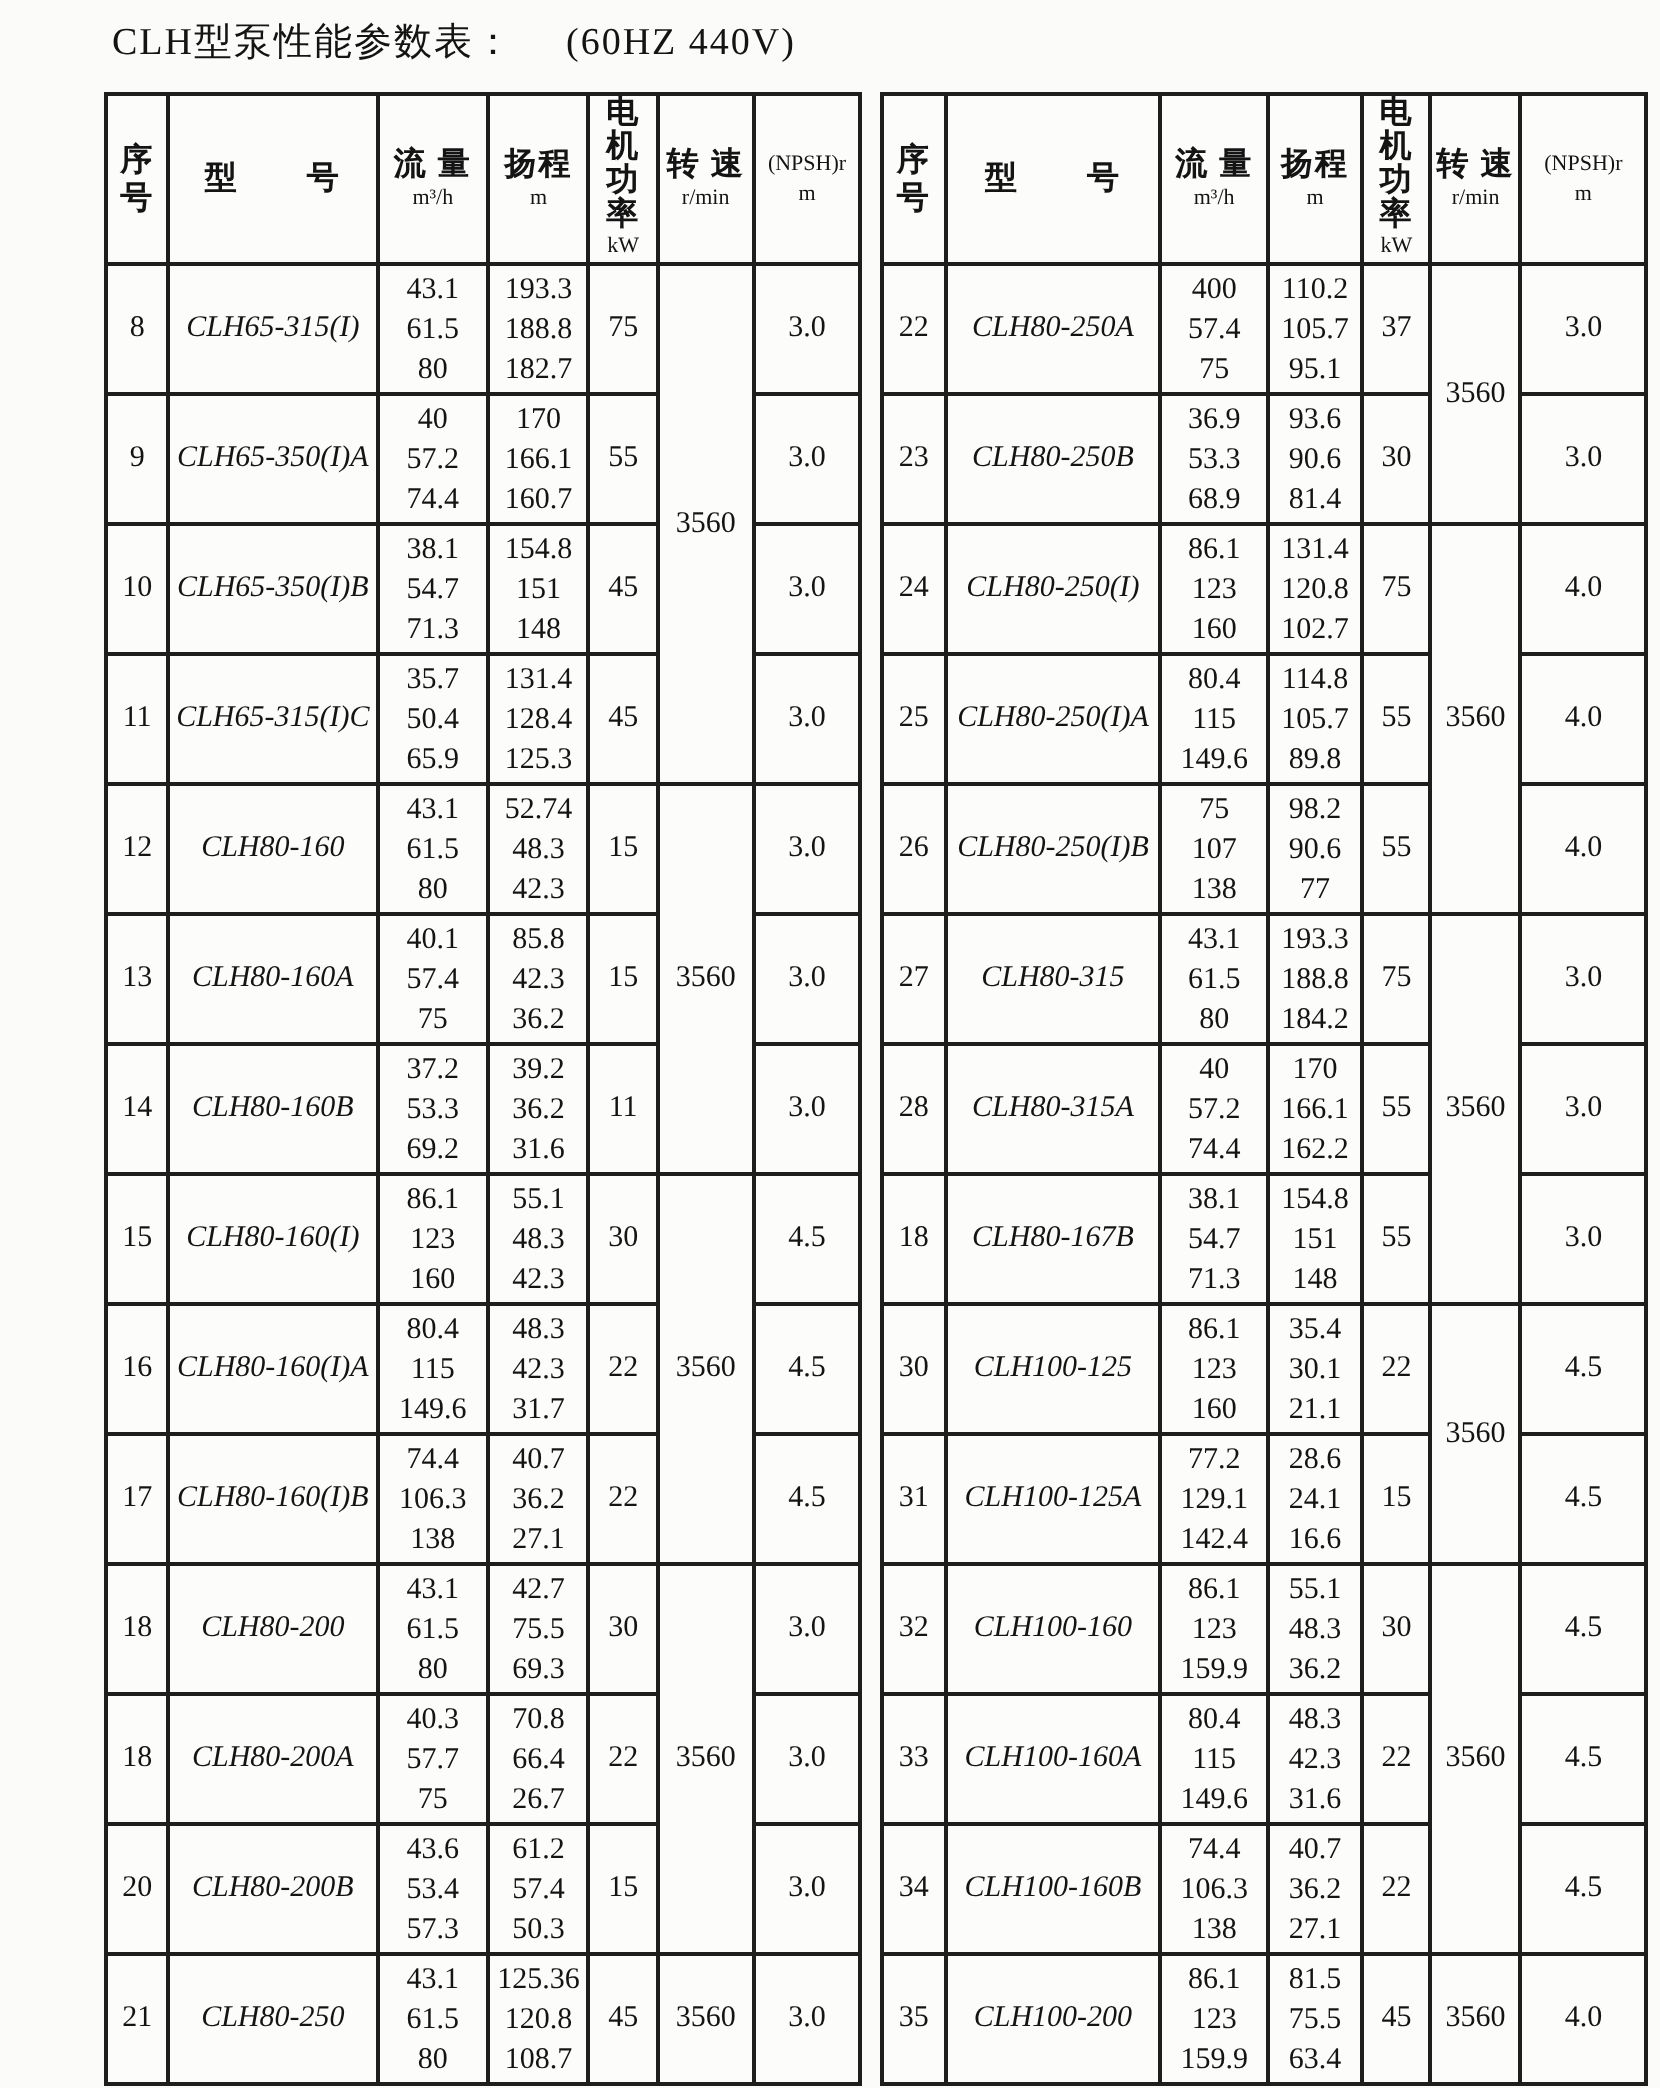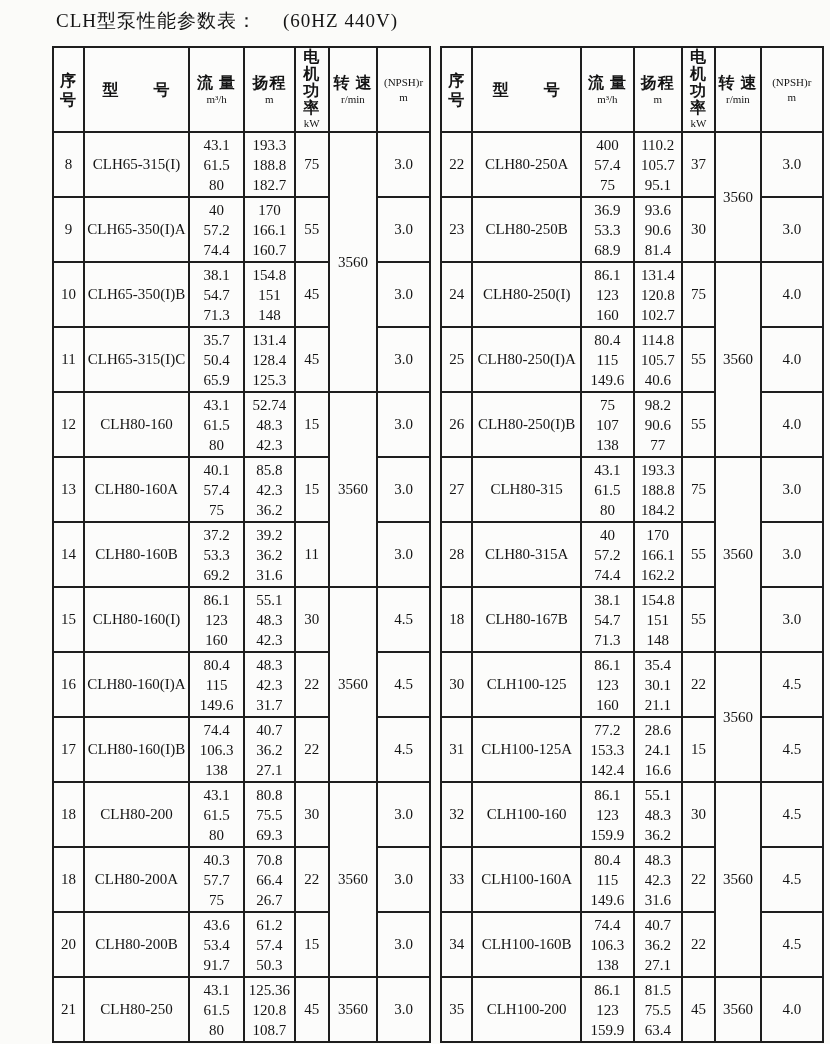--- a/index.html
+++ b/index.html
@@ -67,20 +67,21 @@
   table.pump-table td {
     height: 63px;
     font-size: 15px;
   }
   td.model-cell {
     text-align: left;
     padding-left: 3px;
     font-size: 14px;
     letter-spacing: 0;
     white-space: nowrap;
+    font-style: italic;
   }
   td.num-stack .val {
     line-height: 20px;
     font-size: 15px;
   }
   td.serial-cell, td.power-cell, td.speed-cell, td.npsh-cell {
     font-size: 15px;
   }
 </style>
 </head>
@@ -299,21 +300,21 @@
           </tr>
           <tr>
             <td class="serial-cell">18</td>
             <td class="model-cell">CLH80-200</td>
             <td class="num-stack">
               <div class="val">43.1</div>
               <div class="val">61.5</div>
               <div class="val">80</div>
             </td>
             <td class="num-stack">
-              <div class="val">80.8</div>
+              <div class="val">42.7</div>
               <div class="val">75.5</div>
               <div class="val">69.3</div>
             </td>
             <td class="power-cell">30</td>
             <td class="speed-cell" rowspan="3">3560</td>
             <td class="npsh-cell">3.0</td>
           </tr>
           <tr>
             <td class="serial-cell">18</td>
             <td class="model-cell">CLH80-200A</td>
@@ -329,21 +330,21 @@
             </td>
             <td class="power-cell">22</td>
             <td class="npsh-cell">3.0</td>
           </tr>
           <tr>
             <td class="serial-cell">20</td>
             <td class="model-cell">CLH80-200B</td>
             <td class="num-stack">
               <div class="val">43.6</div>
               <div class="val">53.4</div>
-              <div class="val">91.7</div>
+              <div class="val">57.3</div>
             </td>
             <td class="num-stack">
               <div class="val">61.2</div>
               <div class="val">57.4</div>
               <div class="val">50.3</div>
             </td>
             <td class="power-cell">15</td>
             <td class="npsh-cell">3.0</td>
           </tr>
           <tr>
@@ -462,21 +463,21 @@
             <td class="serial-cell">25</td>
             <td class="model-cell">CLH80-250(I)A</td>
             <td class="num-stack">
               <div class="val">80.4</div>
               <div class="val">115</div>
               <div class="val">149.6</div>
             </td>
             <td class="num-stack">
               <div class="val">114.8</div>
               <div class="val">105.7</div>
-              <div class="val">40.6</div>
+              <div class="val">89.8</div>
             </td>
             <td class="power-cell">55</td>
             <td class="npsh-cell">4.0</td>
           </tr>
           <tr>
             <td class="serial-cell">26</td>
             <td class="model-cell">CLH80-250(I)B</td>
             <td class="num-stack">
               <div class="val">75</div>
               <div class="val">107</div>
@@ -554,21 +555,21 @@
             </td>
             <td class="power-cell">22</td>
             <td class="speed-cell" rowspan="2">3560</td>
             <td class="npsh-cell">4.5</td>
           </tr>
           <tr>
             <td class="serial-cell">31</td>
             <td class="model-cell">CLH100-125A</td>
             <td class="num-stack">
               <div class="val">77.2</div>
-              <div class="val">153.3</div>
+              <div class="val">129.1</div>
               <div class="val">142.4</div>
             </td>
             <td class="num-stack">
               <div class="val">28.6</div>
               <div class="val">24.1</div>
               <div class="val">16.6</div>
             </td>
             <td class="power-cell">15</td>
             <td class="npsh-cell">4.5</td>
           </tr>

